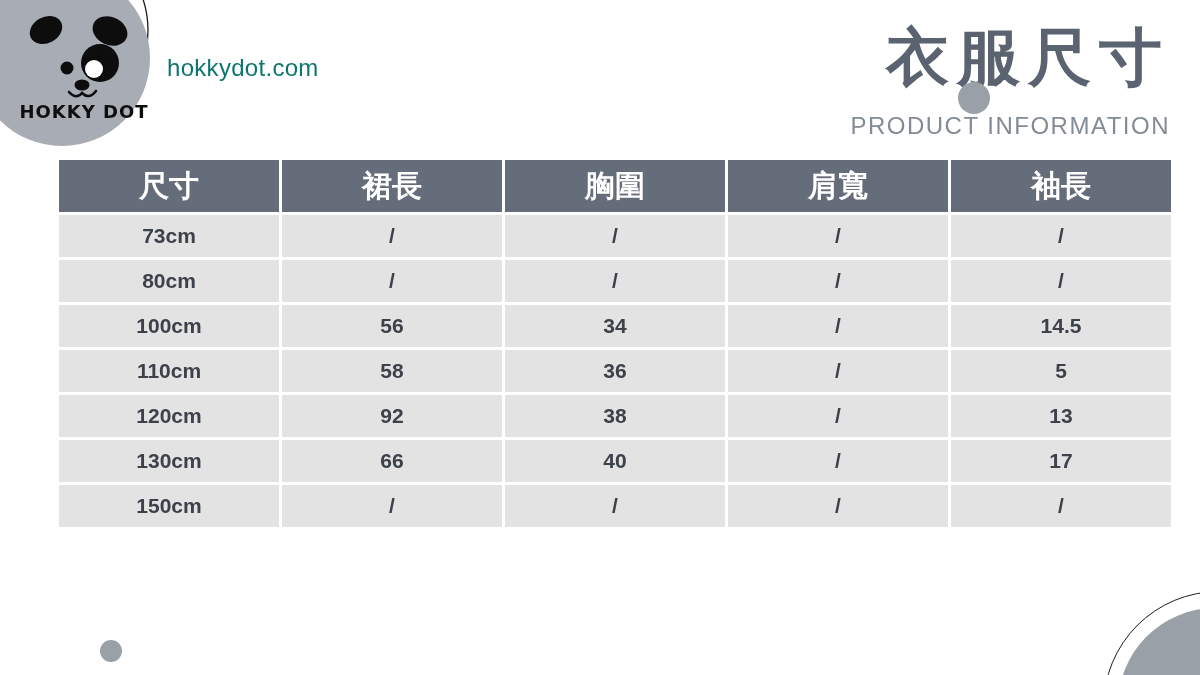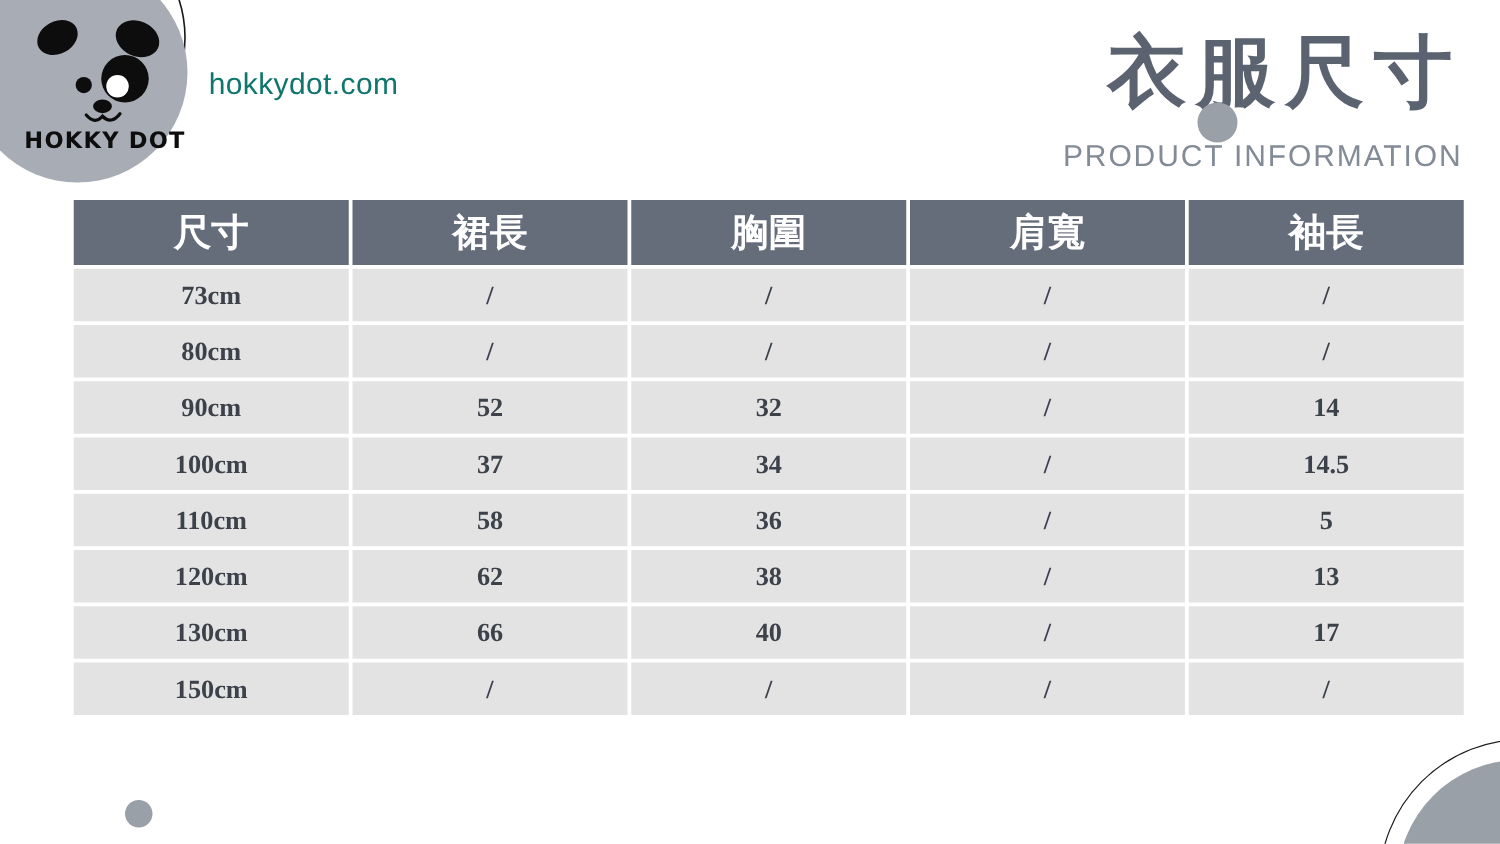--- a/index.html
+++ b/index.html
@@ -46,21 +46,21 @@
     table-layout:fixed;
   }
   .size-table th{
     background:var(--header-bg);color:#ffffff;
     height:50px;font-size:30px;font-weight:bold;text-align:center;
     font-family:"DejaVu Sans","Liberation Sans",sans-serif;
   }
   .size-table td{
     background:var(--row-bg);color:var(--cell-text);
     height:40px;font-size:21px;font-weight:bold;text-align:center;
-    font-family:Liberation Serif, serif;
+    font-family:Liberation Sans, sans-serif;
   }
   
   .note{
     position:absolute;left:0;right:0;top:631px;text-align:center;
     font-size:24px;font-weight:bold;color:var(--note);letter-spacing:1px;
     font-family:"DejaVu Sans","Liberation Sans",sans-serif;
   }
   
   .dot{position:absolute;border-radius:50%;background:var(--accent-dot);}
   .dot-top-right{left:958px;top:82px;width:32px;height:32px;}
@@ -120,43 +120,36 @@
           <td>/</td>
         </tr>
         <tr>
           <td>80cm</td>
           <td>/</td>
           <td>/</td>
           <td>/</td>
           <td>/</td>
         </tr>
         <tr>
-          <td>90cm</td>
-          <td>52</td>
-          <td>32</td>
-          <td>/</td>
-          <td>14</td>
-        </tr>
-        <tr>
           <td>100cm</td>
-          <td>37</td>
+          <td>56</td>
           <td>34</td>
           <td>/</td>
           <td>14.5</td>
         </tr>
         <tr>
           <td>110cm</td>
           <td>58</td>
           <td>36</td>
           <td>/</td>
           <td>5</td>
         </tr>
         <tr>
           <td>120cm</td>
-          <td>62</td>
+          <td>92</td>
           <td>38</td>
           <td>/</td>
           <td>13</td>
         </tr>
         <tr>
           <td>130cm</td>
           <td>66</td>
           <td>40</td>
           <td>/</td>
           <td>17</td>

